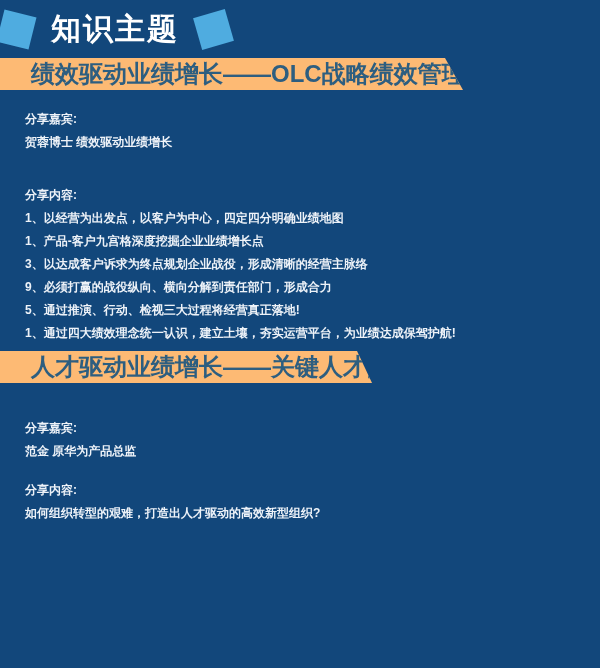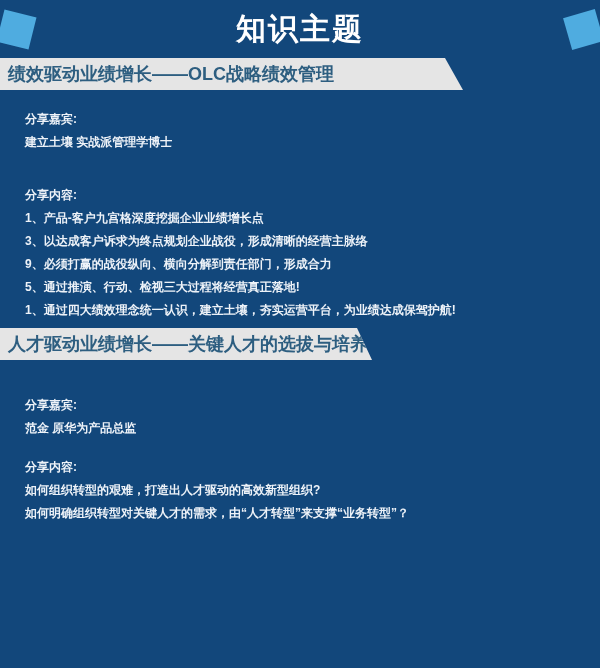--- a/index.html
+++ b/index.html
@@ -13,21 +13,21 @@
     width: 600px;
     height: 668px;
     background: #12477B;
     overflow: hidden;
   }
   
   .header {
     height: 58px;
     display: flex;
     align-items: center;
-    justify-content: space-between;
+    justify-content: flex-start;
     gap: 18px;
   }
   .diamond {
     width: 33px;
     height: 33px;
     background: #4FACE0;
     flex: 0 0 auto;
   }
   .diamond-left  { transform: rotate(14deg); }
   .diamond-right { transform: rotate(-16deg); }
@@ -35,26 +35,26 @@
     color: #FFFFFF;
     font-size: 30px;
     font-weight: bold;
     letter-spacing: 2px;
     line-height: 58px;
     white-space: nowrap;
   }
   
   .banner {
     height: 32px;
-    background: #e5e5e5;
+    background: #fdba74;
     color: #2D5E80;
-    font-size: 18px;
+    font-size: 24px;
     font-weight: bold;
     line-height: 32px;
-    padding-left: 8px;
+    padding-left: 31px;
     white-space: nowrap;
   }
   .banner-1 {
     width: 463px;
     clip-path: polygon(0 0, 445px 0, 100% 100%, 0 100%);
   }
   .banner-2 {
     width: 372px;
     margin-top: 6px;
     clip-path: polygon(0 0, 357px 0, 100% 100%, 0 100%);
@@ -82,36 +82,36 @@
     <div class="title">知识主题</div>
     <span class="diamond diamond-right"></span>
   </div>
 
   <div class="banner banner-1">
     <span>绩效驱动业绩增长——OLC战略绩效管理</span>
   </div>
 
   <div class="section section-1">
     <div class="label">分享嘉宾:</div>
-    <div class="line">建立土壤 实战派管理学博士</div>
+    <div class="line">贺蓉博士 绩效驱动业绩增长</div>
     <div class="spacer-1"></div>
     <div class="label">分享内容:</div>
+    <div class="line">1、以经营为出发点，以客户为中心，四定四分明确业绩地图</div>
     <div class="line">1、产品-客户九宫格深度挖掘企业业绩增长点</div>
     <div class="line">3、以达成客户诉求为终点规划企业战役，形成清晰的经营主脉络</div>
     <div class="line">9、必须打赢的战役纵向、横向分解到责任部门，形成合力</div>
     <div class="line">5、通过推演、行动、检视三大过程将经营真正落地!</div>
     <div class="line">1、通过四大绩效理念统一认识，建立土壤，夯实运营平台，为业绩达成保驾护航!</div>
   </div>
 
   <div class="banner banner-2">
     <span>人才驱动业绩增长——关键人才的选拔与培养</span>
   </div>
 
   <div class="section section-2">
     <div class="label">分享嘉宾:</div>
     <div class="line">范金 原华为产品总监</div>
     <div class="spacer-2"></div>
     <div class="label">分享内容:</div>
     <div class="line">如何组织转型的艰难，打造出人才驱动的高效新型组织?</div>
-    <div class="line">如何明确组织转型对关键人才的需求，由“人才转型”来支撑“业务转型”？</div>
   </div>
 
 </div>
 
 </body></html>

